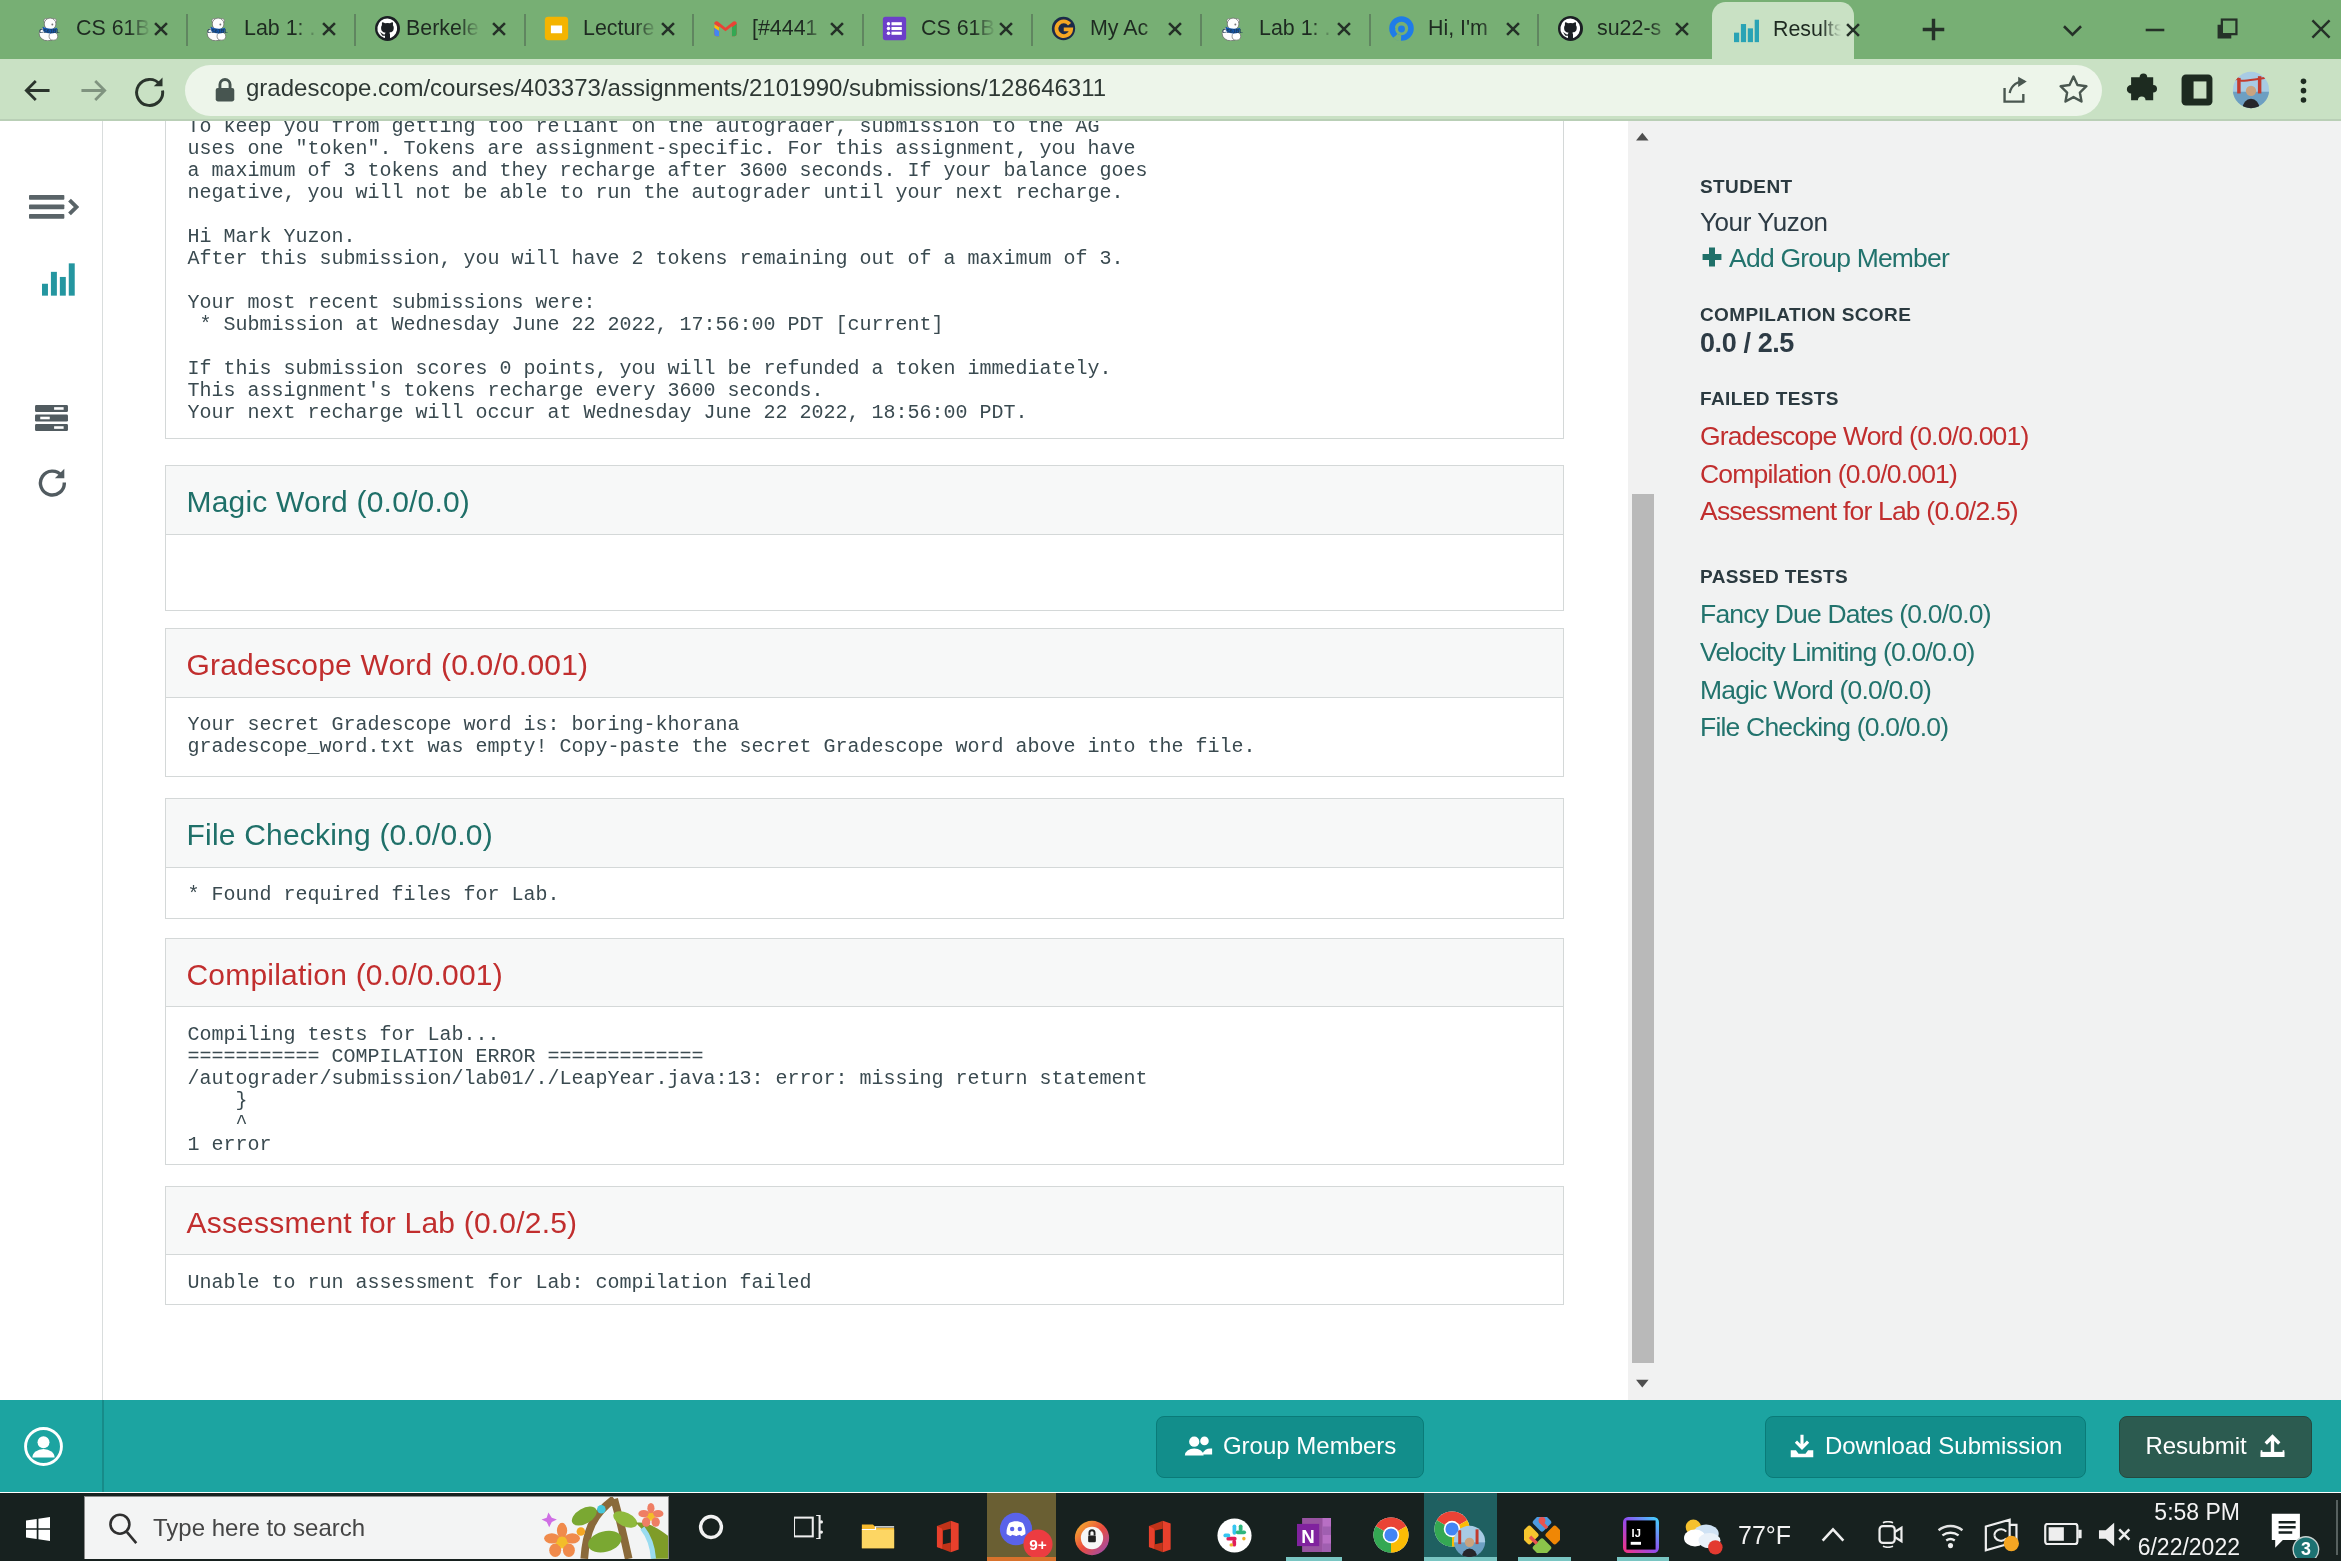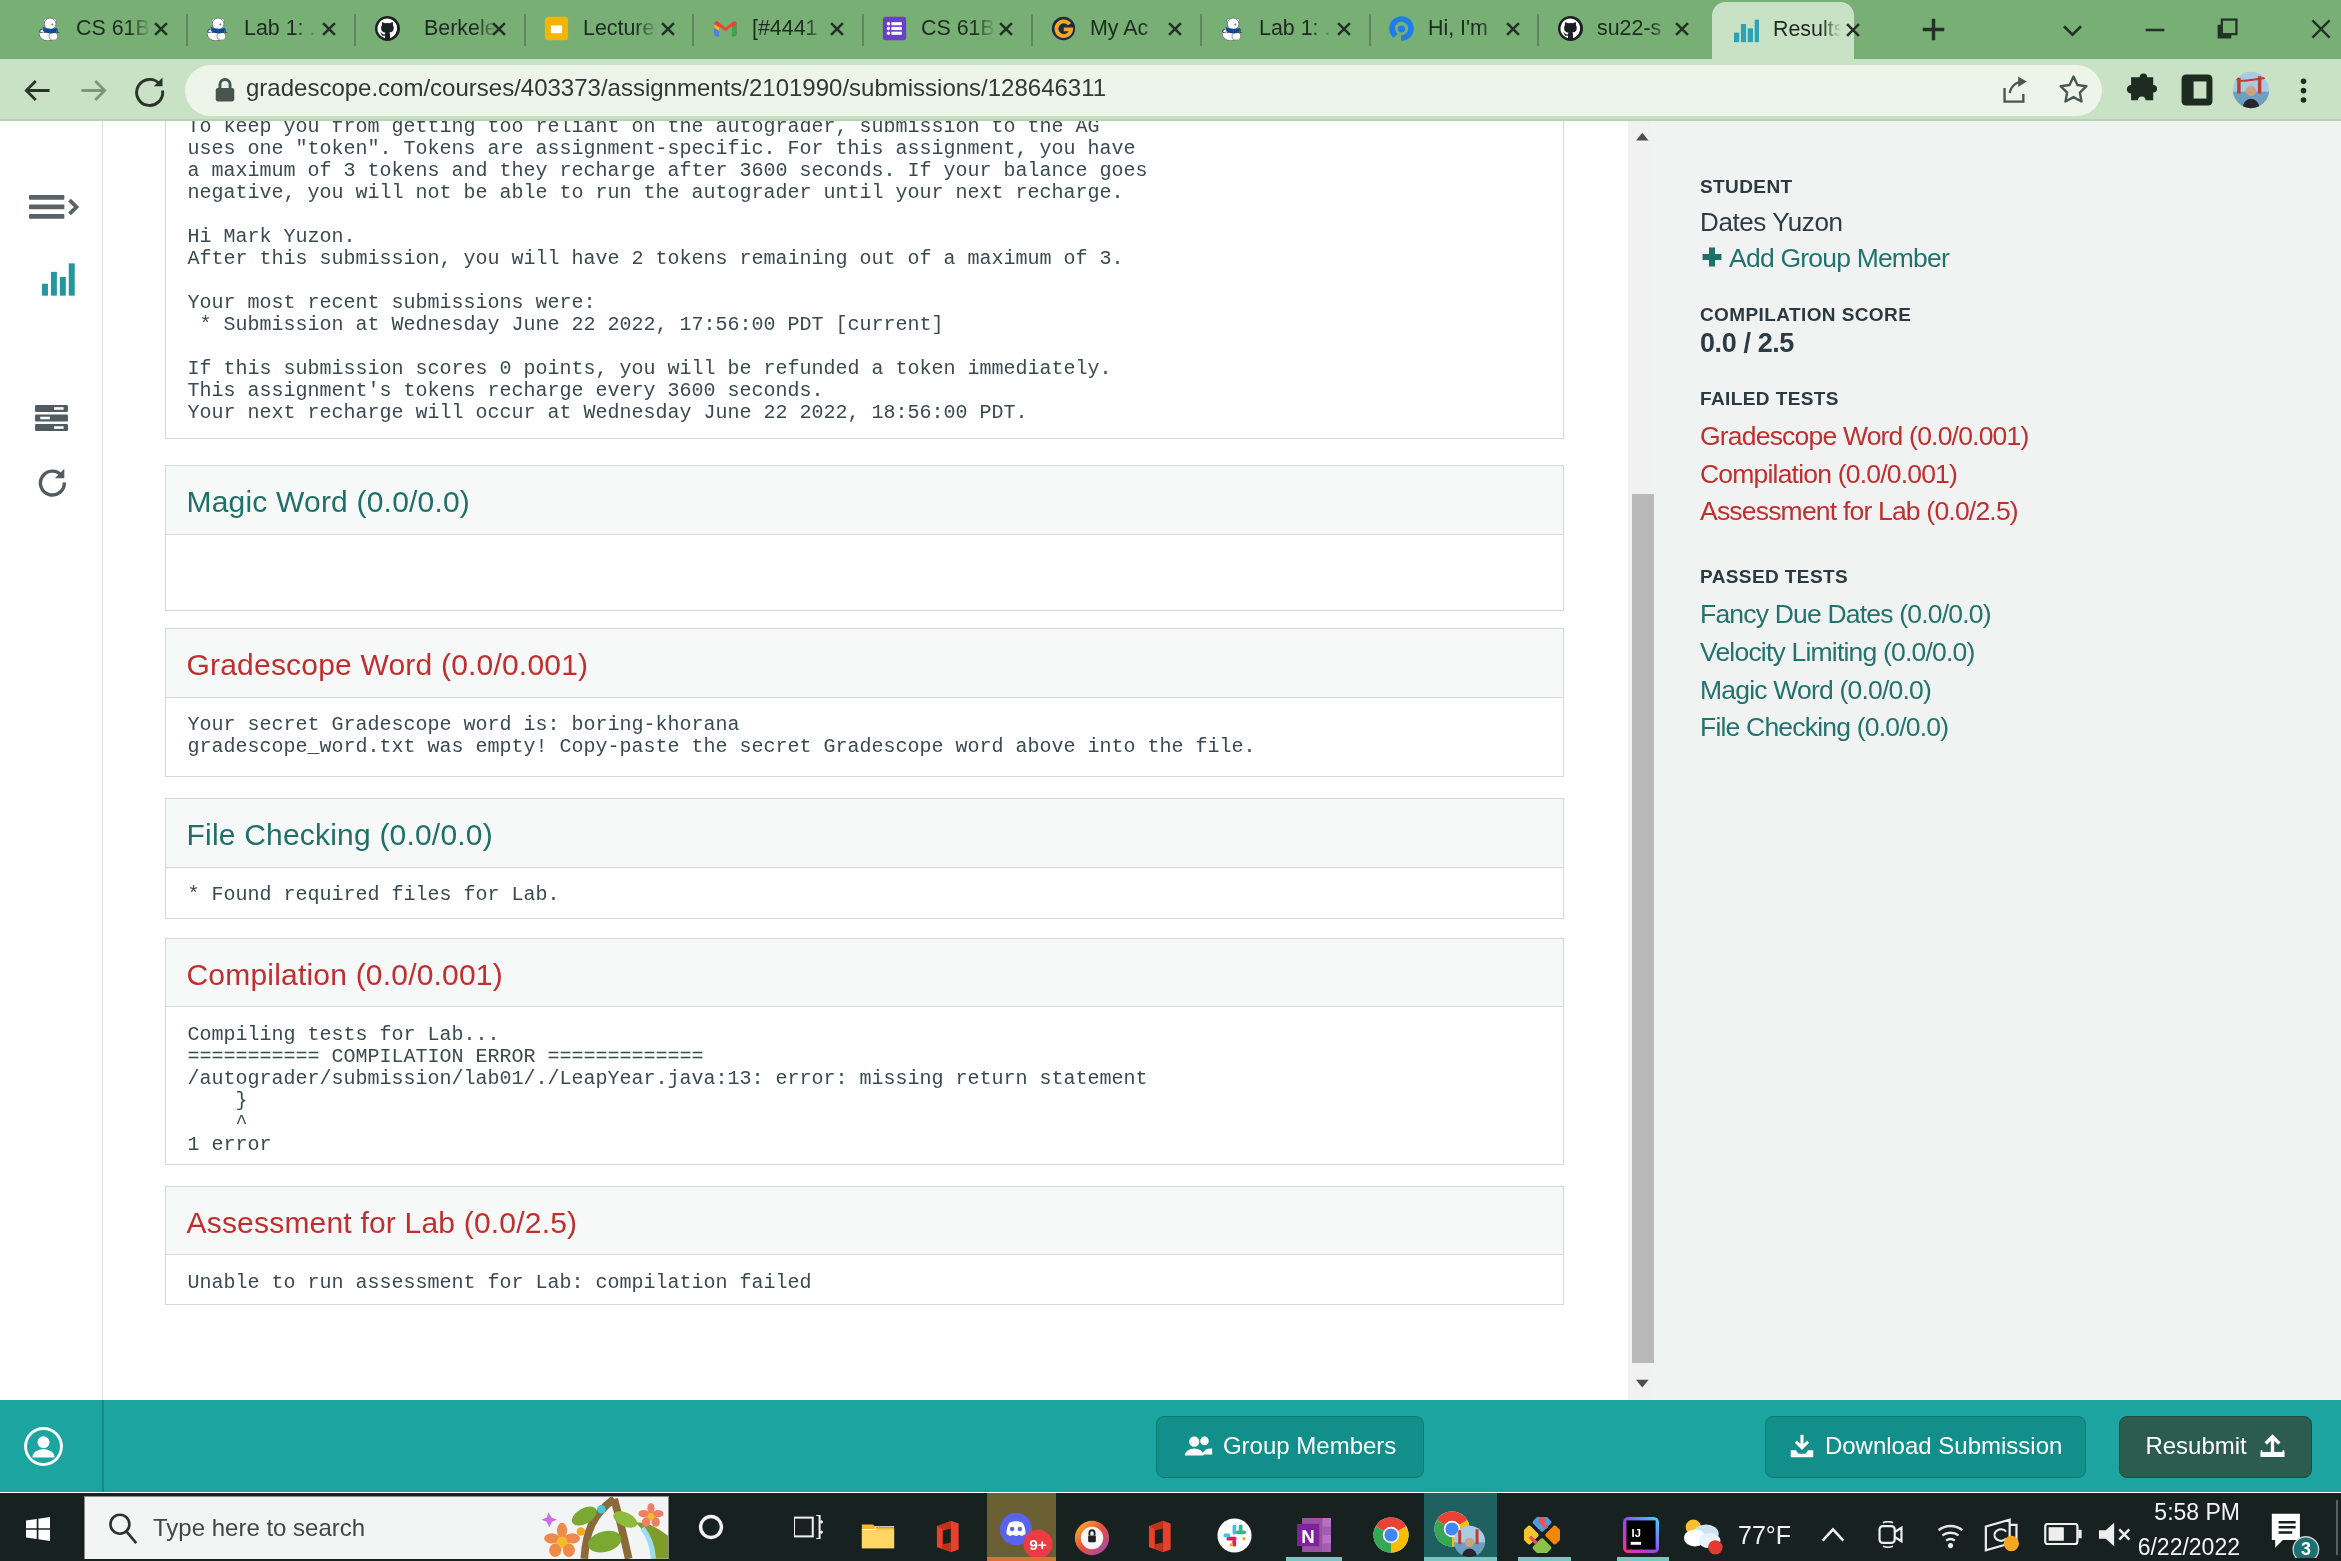--- a/index.html
+++ b/index.html
@@ -86,21 +86,21 @@
       </div>
   </div>
   <div class="tabdiv" style="left:354px"></div>
   <div class="tab" style="left:375px">
     <div class="fav" style="left:0">
         <svg viewBox="0 0 16 16">
           <circle cx="8" cy="8" r="8" fill="#1b1f23"></circle>
           <path fill="#fff" d="M8 1.6a6.4 6.4 0 0 0-2 12.5c.3 0 .4-.1.4-.3v-1.2c-1.8.4-2.2-.8-2.2-.8-.3-.7-.7-.9-.7-.9-.6-.4 0-.4 0-.4.6 0 1 .6 1 .6.6 1 1.5.7 1.9.5 0-.4.2-.7.4-.9-1.4-.2-2.9-.7-2.9-3.2 0-.7.2-1.3.6-1.7 0-.2-.3-.8.1-1.7 0 0 .5-.2 1.8.6a6 6 0 0 1 3.2 0c1.2-.8 1.8-.6 1.8-.6.3.9.1 1.5 0 1.7.4.4.6 1 .6 1.7 0 2.5-1.5 3-2.9 3.2.2.2.5.6.5 1.2v1.8c0 .2.1.4.4.3A6.4 6.4 0 0 0 8 1.6z"></path>
         </svg>
       </div>
-    <div class="title" style="left:49px">Berkele</div>
+    <div class="title" style="left:31px">Berkele</div>
     <div class="x" style="left:113px">
         <svg viewBox="0 0 26 26">
           <path d="M6 6 L20 20 M20 6 L6 20" stroke="#243027" stroke-width="3"></path>
         </svg>
       </div>
   </div>
   <div class="tabdiv" style="left:524px"></div>
   <div class="tab" style="left:544px">
     <div class="fav" style="left:0">
         <svg viewBox="0 0 29 29">
@@ -314,21 +314,21 @@
   <svg class="abs" style="left:2298px;top:18px" width="11" height="29" viewBox="0 0 13 34">
       <circle cx="6.5" cy="5" r="3.3" fill="#1d2b20"></circle>
       <circle cx="6.5" cy="16" r="3.3" fill="#1d2b20"></circle>
       <circle cx="6.5" cy="27" r="3.3" fill="#1d2b20"></circle>
     </svg>
 </div>
 <div class="abs" style="left:0;top:119px;width:2342px;height:1.7px;background:#b9cfb6"></div>
 <div id="page">
   <div id="sidebar">
     <div class="sb sblabel" style="top:55px">STUDENT</div>
-    <div class="sb sbtext" style="top:86px">Dates Yuzon</div>
+    <div class="sb sbtext" style="top:86px">Your Yuzon</div>
     <div class="sb sblink-teal" style="top:122px"><svg style="vertical-align:-1.7px" width="24" height="24" viewBox="0 0 28 28">
           <path d="M14 3 v22 M3 14 h22" stroke="#1F7069" stroke-width="7"></path>
         </svg> Add Group Member</div>
     <div class="sb sblabel" style="top:183px">COMPILATION SCORE</div>
     <div class="sb sbtext" style="top:207px;font-weight:bold;font-size:27px">0.0 / 2.5</div>
     <div class="sb sblabel" style="top:267px">FAILED TESTS</div>
     <div class="sb sblink-red" style="top:300px">Gradescope Word (0.0/0.001)</div>
     <div class="sb sblink-red" style="top:338px">Compilation (0.0/0.001)</div>
     <div class="sb sblink-red" style="top:375px">Assessment for Lab (0.0/2.5)</div>
     <div class="sb sblabel" style="top:445px">PASSED TESTS</div>

